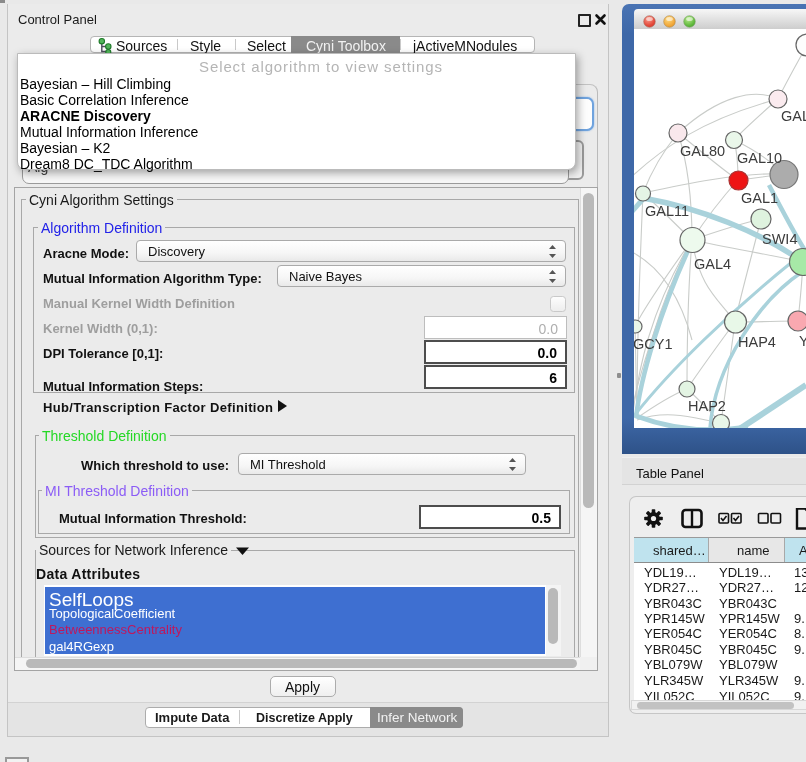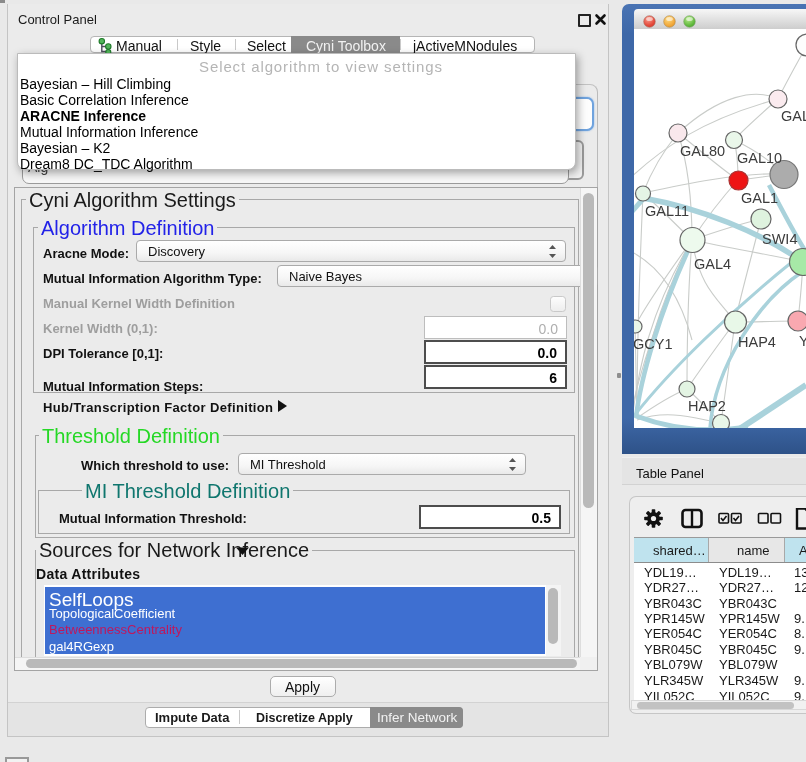--- a/index.html
+++ b/index.html
@@ -1,19 +1,19 @@
 <!DOCTYPE html>
 <html><head>
 <meta charset="utf-8">
 <style>
   html,body{margin:0;padding:0;}
   body{width:806px;height:762px;background:#E9E9E9;font-family:"Liberation Sans",sans-serif;position:relative;overflow:hidden;}
   .abs{position:absolute;}
   .grp{position:absolute;border:1px solid #A8A8A8;}
-  .gt{position:absolute;background:#EBEBEB;font-size:20px;line-height:14px;padding:0 3px;white-space:nowrap;}
+  .gt{position:absolute;background:#EBEBEB;font-size:14px;line-height:14px;padding:0 3px;white-space:nowrap;}
   .bl{position:absolute;font-weight:bold;font-size:13px;color:#111;white-space:nowrap;}
   .combo{position:absolute;border:1px solid #AAAAAA;border-radius:4px;background:linear-gradient(#FFFFFF,#F6F6F6 60%,#E9E9E9);box-sizing:border-box;}
   .combo span{position:absolute;left:11px;top:3px;font-size:13px;color:#111;white-space:nowrap;}
   .fld{position:absolute;background:#FFF;box-sizing:border-box;font-size:14px;font-weight:bold;color:#000;text-align:right;}
   .pit{position:absolute;left:3px;font-size:14px;color:#000;white-space:nowrap;}
 </style>
 </head>
 <body>
 
 <div class="abs" style="left:7px;top:4px;width:602px;height:733px;background:#EBEBEB;border:1px solid #C4C4C4;border-top:none;box-sizing:border-box;"></div>
@@ -29,21 +29,21 @@
 <div class="abs" style="left:177px;top:39px;width:1px;height:11px;background:#C9C9C9;"></div>
 <div class="abs" style="left:235px;top:39px;width:1px;height:11px;background:#C9C9C9;"></div>
 <div class="abs" style="left:291px;top:36px;width:109px;height:17px;background:#8A8A8A;"></div>
 <div class="abs" style="left:400px;top:39px;width:1px;height:11px;background:#C9C9C9;"></div>
 <svg class="abs" style="left:98px;top:37px;" width="14" height="16">
   <path d="M3.8 5 V14.5 H8 M3.8 9.5 H8" stroke="#4E4E5E" stroke-width="1.4" fill="none"></path>
   <circle cx="3.8" cy="4.2" r="2.7" fill="#53B65B" stroke="#1F7A2A" stroke-width="1.1"></circle>
   <circle cx="10.3" cy="9.5" r="2.7" fill="#53B65B" stroke="#1F7A2A" stroke-width="1.1"></circle>
   <circle cx="10.3" cy="15" r="2.5" fill="#53B65B" stroke="#1F7A2A" stroke-width="1.1"></circle>
 </svg>
-<div class="abs" style="left:116px;top:38px;font-size:14px;color:#111;">Manual</div>
+<div class="abs" style="left:116px;top:38px;font-size:14px;color:#111;">Sources</div>
 <div class="abs" style="left:190px;top:38px;font-size:14px;color:#111;">Style</div>
 <div class="abs" style="left:247px;top:38px;font-size:14px;color:#111;">Select</div>
 <div class="abs" style="left:306px;top:38px;font-size:14px;color:#F2F2F2;">Cyni Toolbox</div>
 <div class="abs" style="left:413px;top:38px;font-size:14px;color:#111;">jActiveMNodules</div>
 
 <div class="abs" style="left:560px;top:84px;width:37px;height:103px;border-top:1px solid #C2C2C2;border-right:1px solid #BABABA;border-radius:0 8px 0 0;"></div>
 <div class="abs" style="left:540px;top:97px;width:50px;height:30px;border:2.5px solid #6FA3DE;border-radius:7px;background:#FDFDFD;box-shadow:0 0 2px #8FB8E8;"></div>
 <div class="abs" style="left:540px;top:140px;width:40px;height:36px;border:2px solid #9A9A9A;border-radius:6px;background:#F0F0F0;"></div>
 <div class="abs" style="left:22px;top:150px;width:547px;height:34px;border:1px solid #9A9A9A;border-radius:7px;background:#F7F7F7;overflow:hidden;box-sizing:border-box;">
   <div style="position:absolute;left:5px;top:8px;font-size:14px;color:#444;">Alg</div>
@@ -59,21 +59,21 @@
 
 <div class="bl" style="left:43px;top:246px;">Aracne Mode:</div>
 <div class="combo" style="left:136px;top:240px;width:430px;height:22px;">
     <span>Discovery</span>
     <svg style="position:absolute;right:8px;top:3px;" width="9" height="15">
       <path d="M4.5 1 L8 5 L1 5 Z" fill="#555"></path>
       <path d="M4.5 14 L1 10 L8 10 Z" fill="#555"></path>
     </svg>
   </div>
 <div class="bl" style="left:43px;top:271px;">Mutual Information Algorithm Type:</div>
-<div class="combo" style="left:277px;top:265px;width:321px;height:22px;">
+<div class="combo" style="left:277px;top:265px;width:289px;height:22px;">
     <span>Naive Bayes</span>
     <svg style="position:absolute;right:8px;top:3px;" width="9" height="15">
       <path d="M4.5 1 L8 5 L1 5 Z" fill="#555"></path>
       <path d="M4.5 14 L1 10 L8 10 Z" fill="#555"></path>
     </svg>
   </div>
 <div class="bl" style="left:43px;top:296px;color:#9E9E9E;">Manual Kernel Width Definition</div>
 <div class="abs" style="left:550px;top:296px;width:14px;height:14px;border:1px solid #C9C9C9;border-radius:3.5px;background:linear-gradient(#FDFDFD,#EDEDED);"></div>
 <div class="bl" style="left:43px;top:321px;color:#9E9E9E;">Kernel Width (0,1):</div>
 <div class="fld" style="left:424px;top:316px;width:143px;height:23px;border:1px solid #BDBDBD;">
@@ -99,21 +99,21 @@
 <div class="bl" style="left:81px;top:458px;">Which threshold to use:</div>
 <div class="combo" style="left:238px;top:453px;width:288px;height:22px;padding-left:47px;">
     <span>MI Threshold</span>
     <svg style="position:absolute;right:8px;top:3px;" width="9" height="15">
       <path d="M4.5 1 L8 5 L1 5 Z" fill="#555"></path>
       <path d="M4.5 14 L1 10 L8 10 Z" fill="#555"></path>
     </svg>
   </div>
 
 <div class="grp" style="left:38px;top:490px;width:530px;height:42px;"></div>
-<div class="gt" style="left:42px;top:484px;color:#0f766e;margin-left:40px;">MI Threshold Definition</div>
+<div class="gt" style="left:42px;top:484px;color:#8b5cf6;">MI Threshold Definition</div>
 <div class="bl" style="left:47px;top:511px;padding-left:12px;">Mutual Information Threshold:</div>
 <div class="fld" style="left:419px;top:505px;width:142px;height:24px;border:2px solid #4D4D4D;">
     <span style="position:absolute;right:8px;top:3px;">0.5</span>
   </div>
 
 <div class="grp" style="left:35px;top:550px;width:538px;height:107px;border-bottom:none;"></div>
 <div class="gt" style="left:36px;top:543px;color:#1A1A1A;">Sources for Network Inference</div>
 <svg class="abs" style="left:235px;top:546px;" width="15" height="10">
     <path d="M1 1.5 L14 1.5 L7.5 9 Z" fill="#111"></path>
   </svg>
@@ -332,16 +332,16 @@
     <div style="position:absolute;left:160px;top:126.2px;">9.</div>
 </div>
 
 <div class="abs" style="left:631px;top:700px;width:175px;height:10px;background:#F1F1F1;border:1px solid #D8D8D8;border-right:none;box-sizing:border-box;"></div>
 <div class="abs" style="left:637px;top:701.5px;width:157px;height:7px;background:#C2C2C2;border-radius:3.5px;"></div>
 
 <div class="abs" style="left:17px;top:53px;width:559px;height:117px;background:#FFF;border:1px solid #BBB;border-radius:0 0 8px 8px;box-shadow:2px 3px 8px rgba(0,0,0,0.35);box-sizing:border-box;"></div>
 <div class="abs" style="left:199px;top:58px;font-size:15px;letter-spacing:0.9px;color:#B5B5B5;">Select algorithm to view settings</div>
 <div class="pit" style="left:20px;top:76px;">Bayesian – Hill Climbing</div>
 <div class="pit" style="left:20px;top:92px;">Basic Correlation Inference</div>
-<div class="pit" style="left:20px;top:108px;font-weight:bold;">ARACNE Inference</div>
+<div class="pit" style="left:20px;top:108px;font-weight:bold;">ARACNE Discovery</div>
 <div class="pit" style="left:20px;top:124px;text-align:center;">Mutual Information Inference</div>
 <div class="pit" style="left:20px;top:140px;">Bayesian – K2</div>
 <div class="pit" style="left:20px;top:156px;">Dream8 DC_TDC Algorithm</div>
 
 </body></html>

